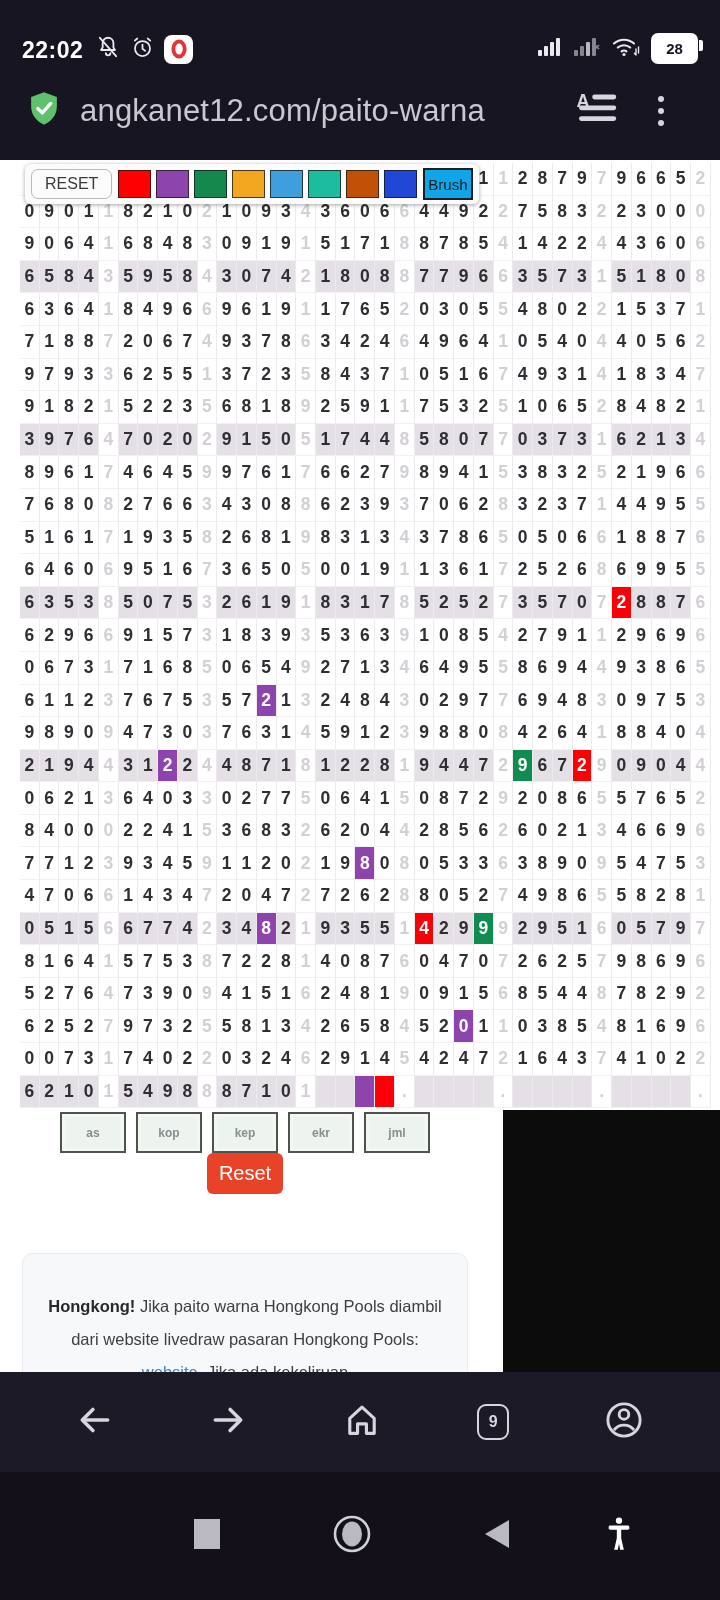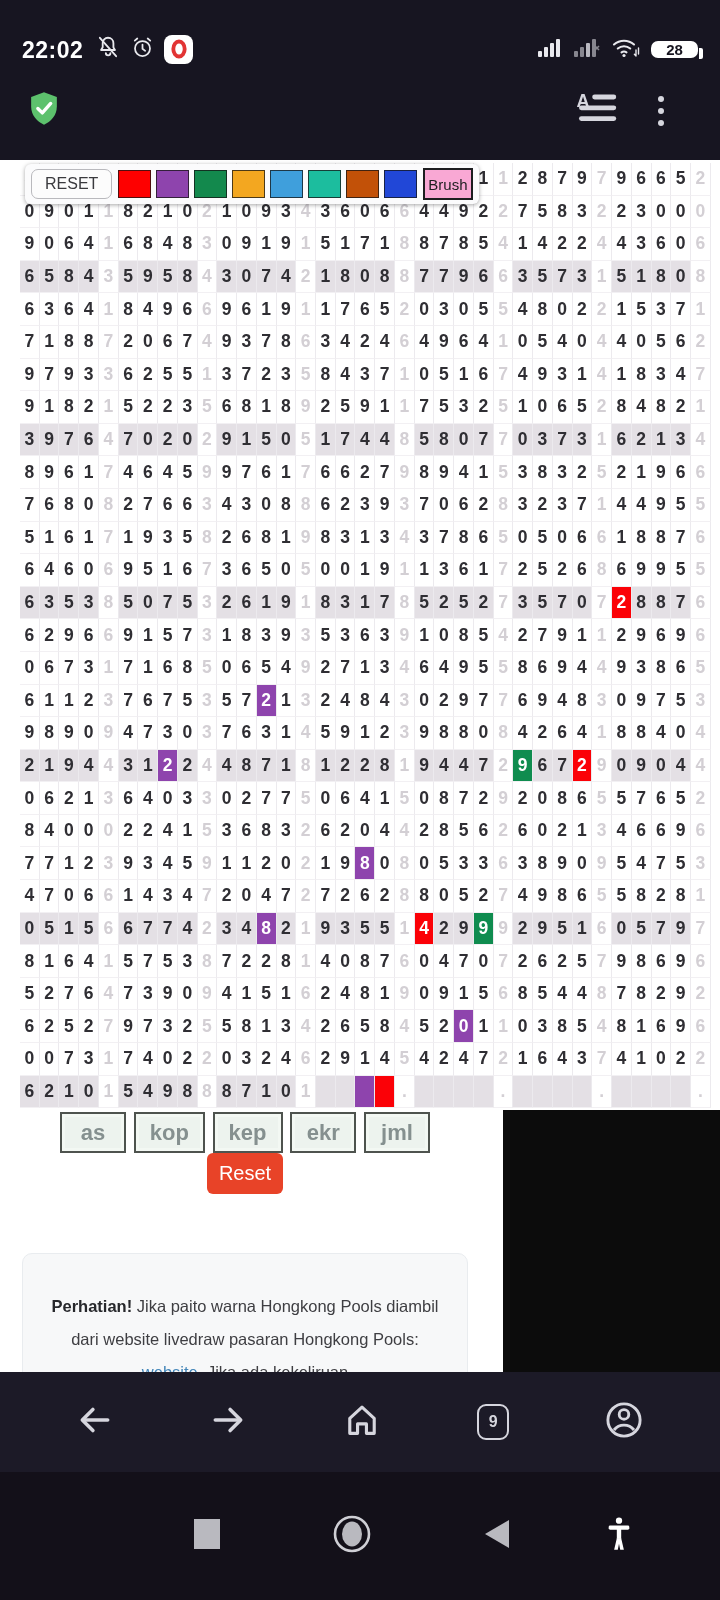--- a/index.html
+++ b/index.html
@@ -5,21 +5,21 @@
   html,body{margin:0;padding:0;background:#000;}
   *{box-sizing:border-box;font-family:"Liberation Sans",sans-serif;}
   .screen{position:relative;width:720px;height:1600px;background:#171521;overflow:hidden;margin:0 auto;}
 
   
   .status-bar{position:absolute;top:0;left:0;width:720px;height:64px;display:flex;align-items:flex-end;padding:0 22px;color:#fff;}
   .sb-time{font-size:23px;font-weight:bold;letter-spacing:.5px;}
   .sb-left-icons{display:flex;align-items:center;gap:9px;margin-left:12px;}
   .opera-badge{width:29px;height:29px;background:#fff;border-radius:8px;display:flex;align-items:center;justify-content:center;}
   .sb-right{margin-left:auto;display:flex;align-items:center;gap:10px;}
-  .battery{min-width:47px;height:17px;background:#fff;border-radius:7px;display:flex;align-items:center;justify-content:center;position:relative;}
+  .battery{min-width:47px;height:31px;background:#fff;border-radius:7px;display:flex;align-items:center;justify-content:center;position:relative;}
   .battery span{font-size:15px;font-weight:bold;color:#16141f;}
   .battery:after{content:"";position:absolute;right:-5px;top:7px;width:4px;height:11px;background:#fff;border-radius:0 2px 2px 0;}
 
   
   .address-bar{position:absolute;top:72px;left:0;width:720px;height:78px;display:flex;align-items:center;padding:0 26px;}
   .url-wrap{position:relative;margin-left:18px;width:470px;overflow:hidden;white-space:nowrap;}
   .url-text{font-size:31px;color:#c7c8d1;letter-spacing:.2px;}
   .url-fade{position:absolute;top:0;right:0;width:60px;height:100%;background:linear-gradient(to right,rgba(23,21,33,0),#171521);}
   .reader-icon{margin-left:26px;}
   .menu-dots{margin-left:40px;display:flex;flex-direction:column;gap:6px;}
@@ -37,29 +37,29 @@
   .prow.shaded .pcell{background:#e4e0e5;}
   .pcell.psum{color:#d3cfd4;background:#fff!important;}
   .pcell.hl{color:#fff;}
 
   
   .paint-toolbar{position:absolute;top:4px;left:25px;height:40px;background:#fbfbfc;border-radius:6px;
                  box-shadow:0 1px 4px rgba(0,0,0,.35);display:flex;align-items:center;gap:6px;padding:0 6px;}
   .reset-tool{height:30px;padding:0 13px;background:#fcfcfc;border:1px solid #b9b9bd;border-radius:7px;
               font-size:16px;color:#3a3a3e;display:flex;align-items:center;}
   .swatch{width:33px;height:28px;border:1.5px solid rgba(20,20,20,.75);}
-  .brush-tool{height:32px;padding:0 3px;background:#f9a8d4;border:2px solid #1d1d1f;font-size:15px;color:#1d1d1f;display:flex;align-items:center;}
+  .brush-tool{height:32px;padding:0 3px;background:#0ea5e9;border:2px solid #1d1d1f;font-size:15px;color:#1d1d1f;display:flex;align-items:center;}
 
   
   .black-box{position:absolute;left:503px;top:950px;width:217px;height:262px;background:#0c0c0c;}
 
   
   .filter-row{position:absolute;left:60px;top:952px;width:370px;display:flex;justify-content:space-between;}
   .fbtn{min-width:66px;height:41px;background:#edf3ee;border:2px solid #4e534e;box-shadow:inset 0 0 0 3px #f3f8f3;
-        display:flex;align-items:center;justify-content:center;font-size:22px;font-weight:bold;color:#85908f;padding:12px 14px;}
+        display:flex;align-items:center;justify-content:center;font-size:12px;font-weight:bold;color:#85908f;padding:12px 14px;}
   .reset-btn{position:absolute;left:207px;top:993px;width:76px;height:41px;background:#e84328;border:none;border-radius:6px;
              color:#fff;font-size:20px;display:flex;align-items:center;justify-content:center;}
 
   
   .notice-card{position:absolute;left:22px;top:1093px;width:446px;height:160px;background:#f7f8f9;
                border:1px solid #e9ecef;border-radius:10px;padding:36px 20px 0;}
   .notice-text{font-size:16.5px;color:#3e3e42;text-align:center;line-height:33px;}
   .notice-text b{color:#27282c;}
   .notice-link{color:#4285b8;}
 
@@ -139,20 +139,21 @@
   </div>
 
   <div class="address-bar">
     <span>
       <svg width="36" height="38" viewBox="0 0 32 34">
           <path d="M16 2l11.5 4.2v8.3c0 8.2-5 13.4-11.5 16.5C9.5 27.9 4.5 22.7 4.5 14.5V6.2z" fill="#5dc16d"></path>
           <path d="M10.5 16.5l4 4 7.5-8.5" fill="none" stroke="#fff" stroke-width="3" stroke-linecap="round" stroke-linejoin="round"></path>
         </svg>
     </span>
     <span class="url-wrap">
+      <span class="url-text">angkanet12.com/paito-warna</span>
       <span class="url-fade"></span>
     </span>
     <span class="reader-icon">
       <svg width="42" height="36" viewBox="0 0 34 30">
           <text x="0" y="13" font-size="15" font-weight="bold" fill="#d6d6de">A</text>
           <rect x="13" y="3" width="20" height="4" rx="2" fill="#d6d6de"></rect>
           <rect x="2" y="12" width="31" height="4" rx="2" fill="#d6d6de"></rect>
           <rect x="2" y="21" width="31" height="4" rx="2" fill="#d6d6de"></rect>
         </svg>
     </span>
@@ -1263,21 +1264,21 @@
         <div class="fbtn">kop</div>
         <div class="fbtn">kep</div>
         <div class="fbtn">ekr</div>
         <div class="fbtn">jml</div>
       </div>
 
     <button class="reset-btn">Reset</button>
 
     <div class="notice-card">
       <div class="notice-text">
-        <b>Perhatian!</b><span> Jika paito warna Hongkong Pools diambil dari website livedraw pasaran Hongkong Pools: </span><a class="notice-link">website</a><span>. Jika ada kekeliruan</span>
+        <b>Hongkong!</b><span> Jika paito warna Hongkong Pools diambil dari website livedraw pasaran Hongkong Pools: </span><a class="notice-link">website</a><span>. Jika ada kekeliruan</span>
       </div>
     </div>
   </div>
 
   <div class="browser-nav">
     <span>
       <svg width="38" height="38" viewBox="0 0 36 36" fill="none" stroke="#d6d6de" stroke-width="3.4" stroke-linecap="round" stroke-linejoin="round">
           <line x1="30" y1="18" x2="7" y2="18"></line>
           <polyline points="16,8 6,18 16,28"></polyline>
         </svg>

